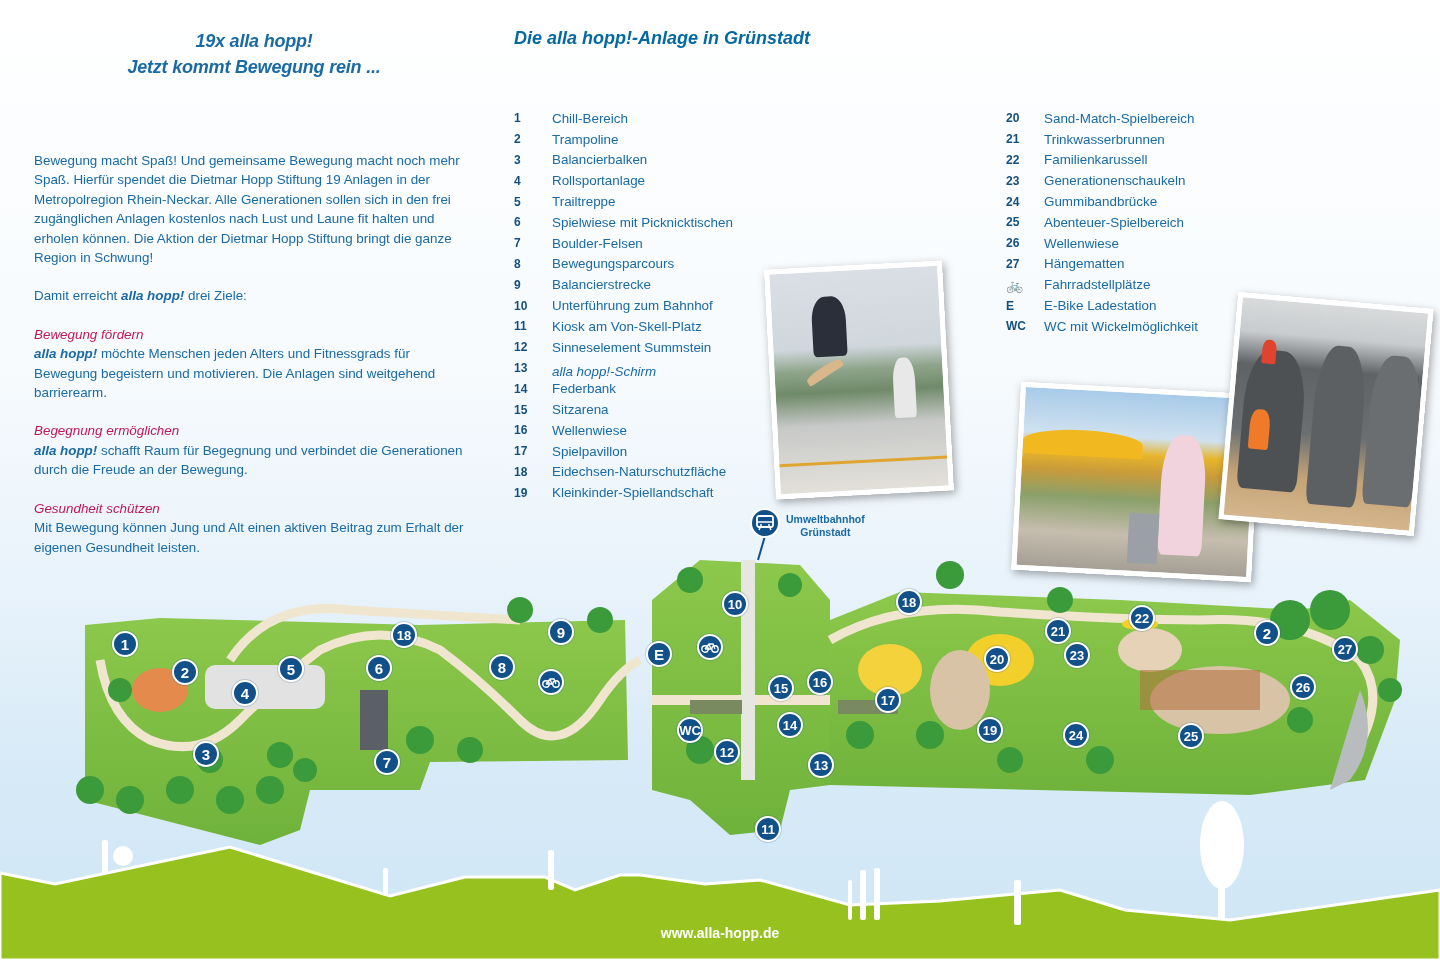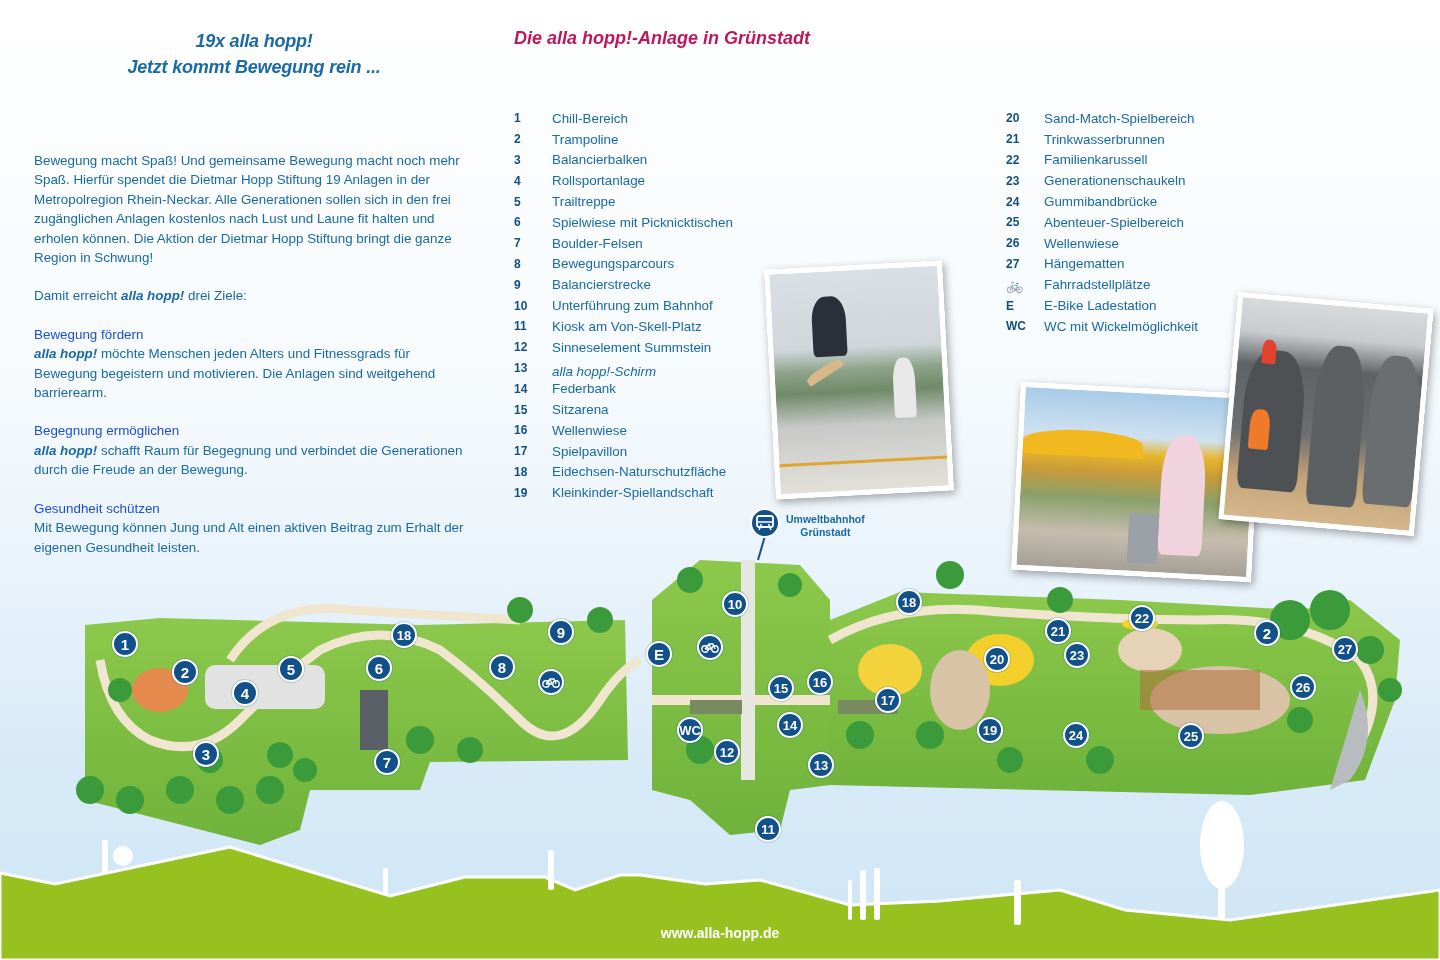--- a/index.html
+++ b/index.html
@@ -13,27 +13,27 @@
   .page { position: absolute; inset: 0; }
 
   
   .intro { position: absolute; left: 34px; top: 28px; width: 440px; }
   .intro h1 {
     font-size: 18px; font-style: italic; font-weight: bold; color: #1a6aa3;
     line-height: 26px; letter-spacing: -0.2px; text-align: center;
   }
   .intro .body { margin-top: 71px; font-size: 13.4px; line-height: 19.4px; color: #1a6aa3; }
   .intro p { margin-bottom: 19px; }
-  .intro .goal-title { color: #1d4ed8; font-size: 13.4px; }
+  .intro .goal-title { color: #be185d; font-style: italic; font-size: 13.4px; }
   .intro em { font-style: italic; font-weight: bold; }
 
   
   .legend-title {
     position: absolute; left: 514px; top: 28px;
-    font-size: 18px; font-style: italic; font-weight: bold; color: #be185d;
+    font-size: 18px; font-style: italic; font-weight: bold; color: #0369a1;
   }
   .legend-col { position: absolute; list-style: none; }
   .legend-col li { display: flex; height: 20.8px; align-items: center; font-size: 13.4px; color: #1a6aa3; }
   .legend-col .num { width: 38px; font-weight: bold; font-size: 12px; color: #134f7f; }
   .legend-col.c1 { left: 514px; top: 108px; }
   .legend-col.c2 { left: 1006px; top: 108px; }
   .legend-col .num.bike { font-size: 14px; }
   .legend-col .italic-lbl { font-style: italic; margin-top: 8px; }
 
   

